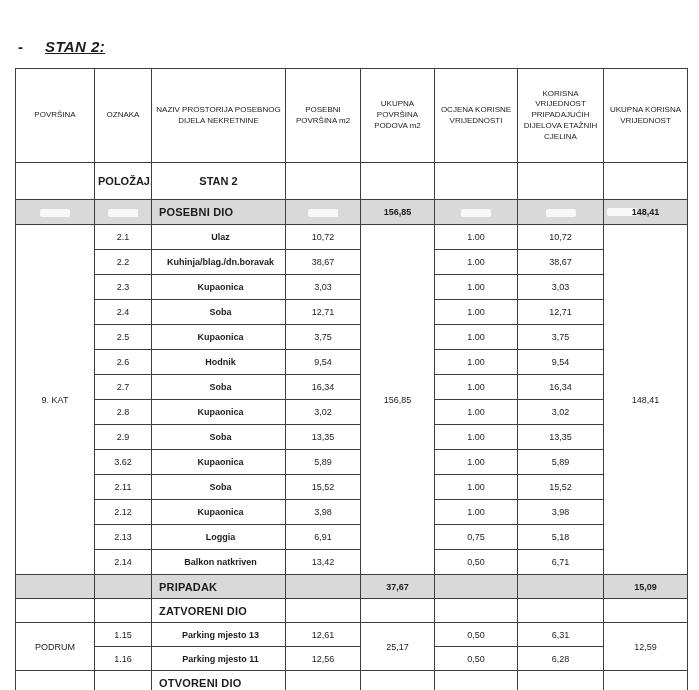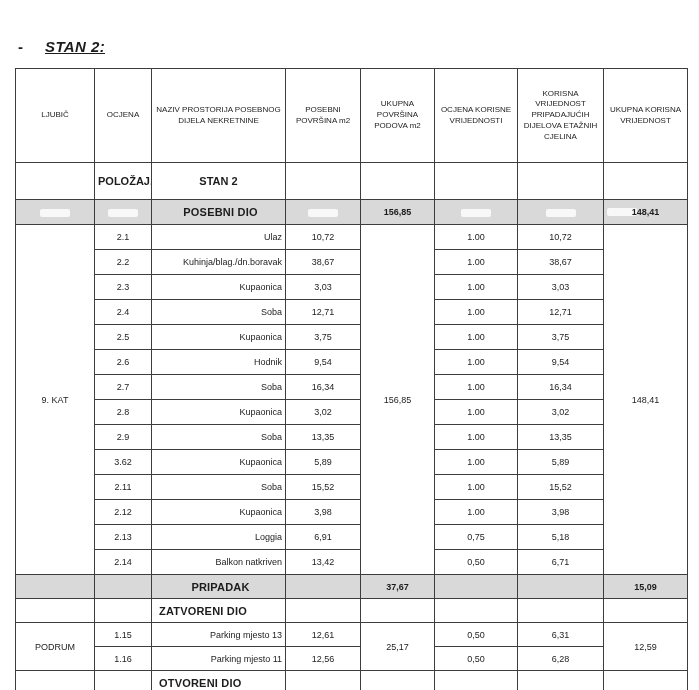--- a/index.html
+++ b/index.html
@@ -26,26 +26,26 @@
   th{
     height:85px;font-size:8px;font-weight:normal;line-height:1.35;
     padding:4px 3px;color:#222;
   }
   td{font-size:9px;}
   tr.sub td{height:36px;}
   tr.r24 td{height:24px;}
   tr.r23 td{height:23px;}
   .bold{font-weight:bold;}
   .big{font-size:11px;}
-  .naziv{text-align:right;padding-left:7px;}
+  .naziv{text-align:center;padding-left:7px;font-weight:bold;}
   .section-label{
     text-align:left;padding-left:7px;font-weight:bold;font-size:11px;
     letter-spacing:.2px;white-space:nowrap;
   }
-  tr.gray td{background:var(--gray,#d9d9d9);text-align:center;}
+  tr.gray td{background:var(--gray,#d9d9d9);}
   .wm{
     display:inline-block;width:30px;height:8px;border-radius:2px;
     background:rgba(255,255,255,.82);filter:blur(.6px);vertical-align:middle;
   }
   .wm-host{position:relative;}
   .wm-abs{position:absolute;left:3px;top:50%;margin-top:-4px;}
   .val{position:relative;z-index:1;}
 </style>
 </head>
 <body>
@@ -63,22 +63,22 @@
         <col class="c2">
         <col class="c3">
         <col class="c4">
       <col class="c5">
         <col class="c6">
         <col class="c7">
         <col class="c8">
     </colgroup>
     <thead>
       <tr>
-        <th>LJUBIČ</th>
-        <th>OCJENA</th>
+        <th>POVRŠINA</th>
+        <th>OZNAKA</th>
         <th>NAZIV PROSTORIJA POSEBNOG DIJELA NEKRETNINE</th>
         <th>POSEBNI POVRŠINA m2</th>
         <th>UKUPNA POVRŠINA PODOVA m2</th>
         <th>OCJENA KORISNE VRIJEDNOSTI</th>
         <th>KORISNA VRIJEDNOST PRIPADAJUĆIH DIJELOVA ETAŽNIH CJELINA</th>
         <th>UKUPNA KORISNA VRIJEDNOST</th>
       </tr>
     </thead>
     <tbody id="table-body">
 

